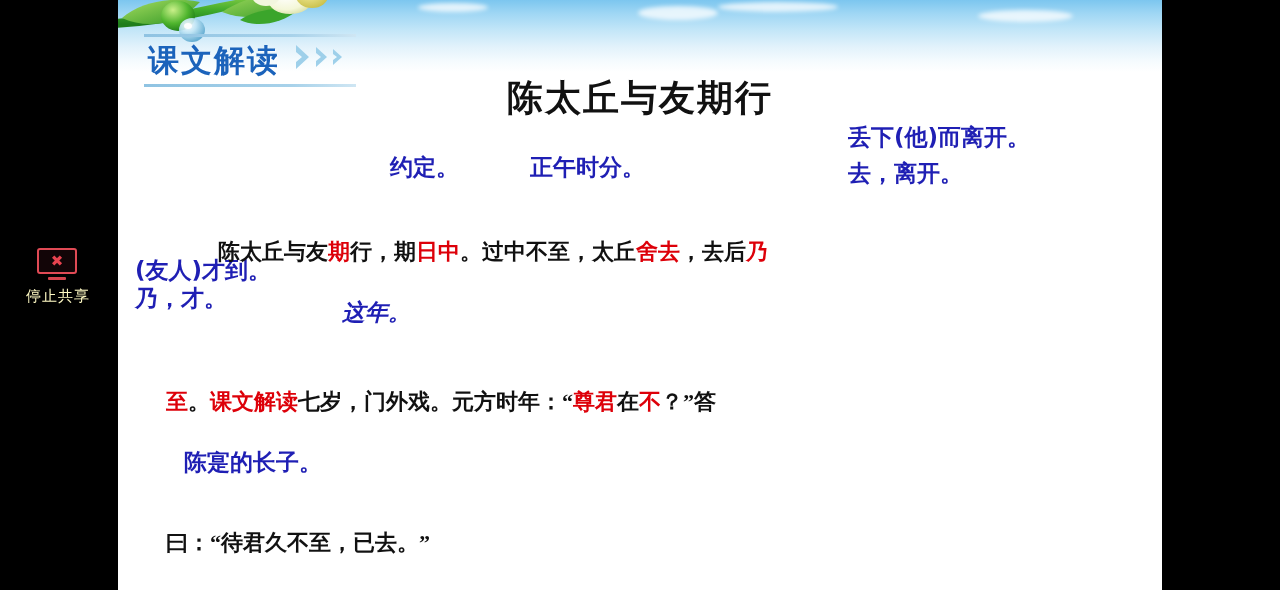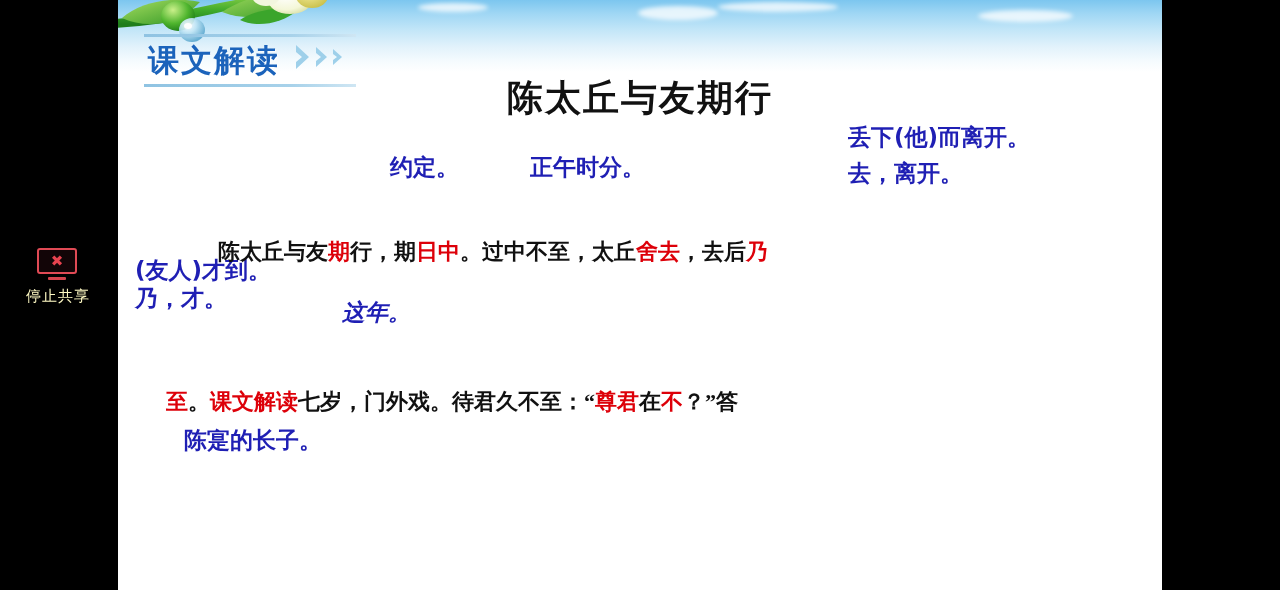--- a/index.html
+++ b/index.html
@@ -221,21 +221,21 @@
   #annot-diuxia      { left: 730px; top: 122px; }
   #annot-quliKai     { left: 730px; top: 158px; }
   #line-1            { left: 100px; top: 192px; }
   #annot-youren      { left: 17px;  top: 255px; }
   #annot-naicai      { left: 17px;  top: 283px; }
   #annot-zhenian     { left: 224px; top: 297px; font-style: italic; }
   #annot-lingzun1    { left: 657px; top: 253px; }
   #annot-lingzun2    { left: 657px; top: 288px; }
   #line-2            { left: 48px;  top: 342px; }
   #annot-chenji1     { left: 66px;  top: 388px; }
-  #annot-chenji2     { left: 66px;  top: 425px; }
+  #annot-chenji2     { left: 66px;  top: 448px; font-family: Liberation Serif, serif; }
   #line-3            { left: 48px;  top: 483px; }
 </style>
 </head>
 <body>
 
 <div id="screen">
 
   <div id="share-toolbar">
     <div id="stop-share-btn">
       <div id="monitor-icon">
@@ -342,17 +342,18 @@
 
     <div class="annot" id="annot-zhenian">这年。</div>
 
 
 
 
     <div class="annot" id="annot-chenji2">陈寔的长子。</div>
 
     <div class="body-line" id="line-1"><span>陈太丘与友</span><span class="hl">期</span><span>行，期</span><span class="hl">日中</span><span>。过中不至，太丘</span><span class="hl">舍去</span><span>，去后</span><span class="hl">乃</span></div>
 
-    <div class="body-line" id="line-2"><span class="hl">至</span><span>。</span><span class="hl">课文解读</span><span>七岁，门外戏。待君久不至：“</span><span class="hl">尊君</span><span>在</span><span class="hl">不</span><span>？”答</span></div>
-
+    <div class="body-line" id="line-2"><span class="hl">至</span><span>。</span><span class="hl">课文解读</span><span>七岁，门外戏。元方时年：“</span><span class="hl">尊君</span><span>在</span><span class="hl">不</span><span>？”答</span></div>
+
+    <div class="body-line" id="line-3"><span>曰：“待君久不至，已去。”</span></div>
 
   </div>
 </div>
 
 </body></html>

